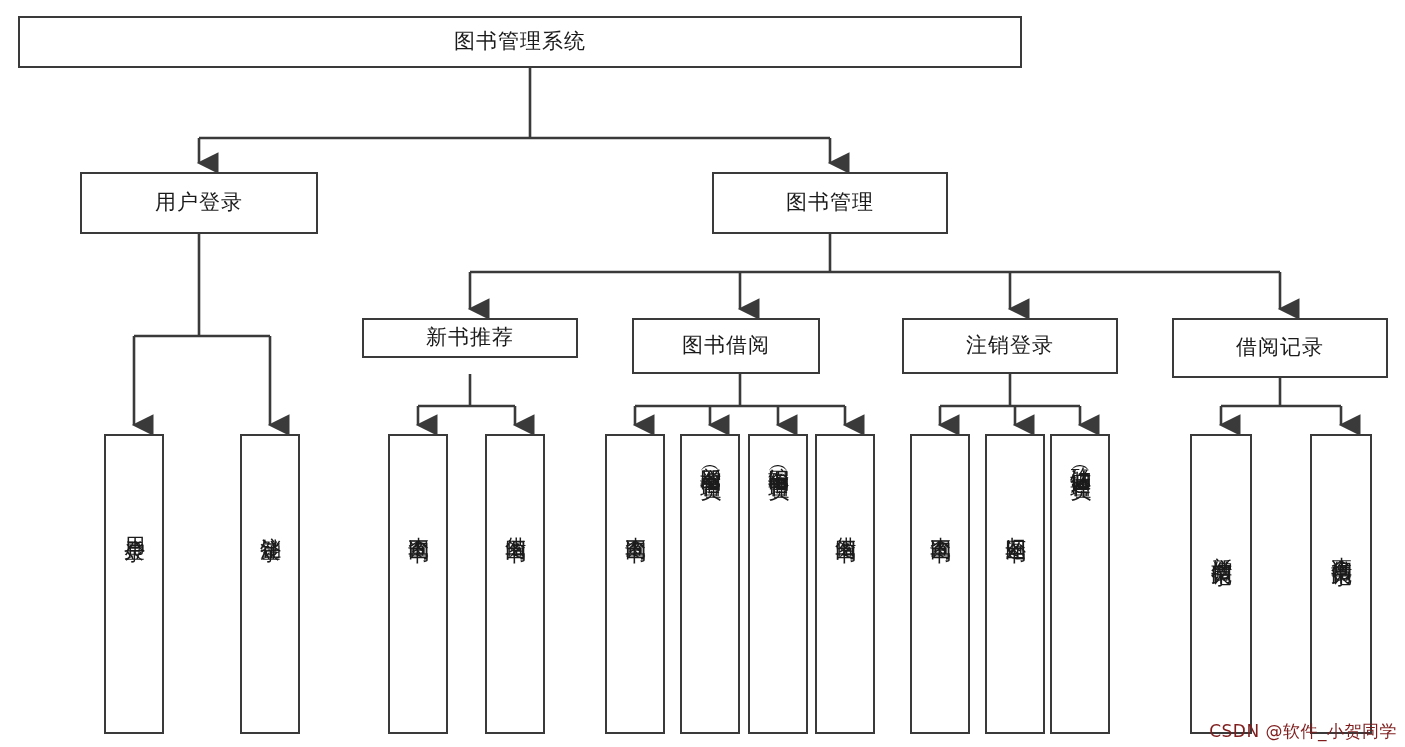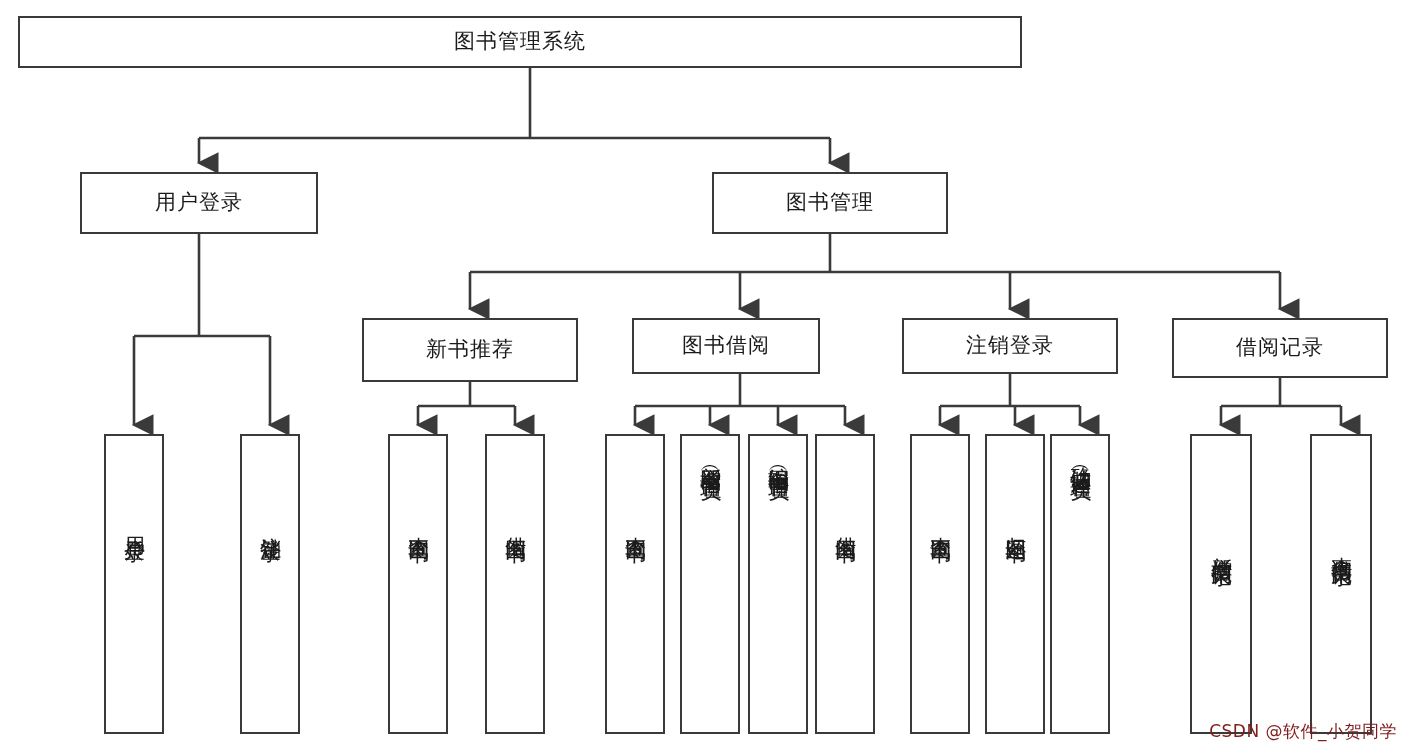--- a/index.html
+++ b/index.html
@@ -133,21 +133,21 @@
     <span>图书管理系统</span>
   </div>
 
   <div class="node horiz" style="left:80px; top:172px; width:238px; height:62px;">
     <span>用户登录</span>
   </div>
   <div class="node horiz" style="left:712px; top:172px; width:236px; height:62px;">
     <span>图书管理</span>
   </div>
 
-  <div class="node horiz" style="left:362px; top:318px; width:216px; height:64px;">
+  <div class="node horiz" style="left:362px; top:318px; width:216px; height:40px;">
     <span>新书推荐</span>
   </div>
   <div class="node horiz" style="left:632px; top:318px; width:188px; height:56px;">
     <span>图书借阅</span>
   </div>
   <div class="node horiz" style="left:902px; top:318px; width:216px; height:56px;">
     <span>注销登录</span>
   </div>
   <div class="node horiz" style="left:1172px; top:318px; width:216px; height:60px;">
     <span>借阅记录</span>

